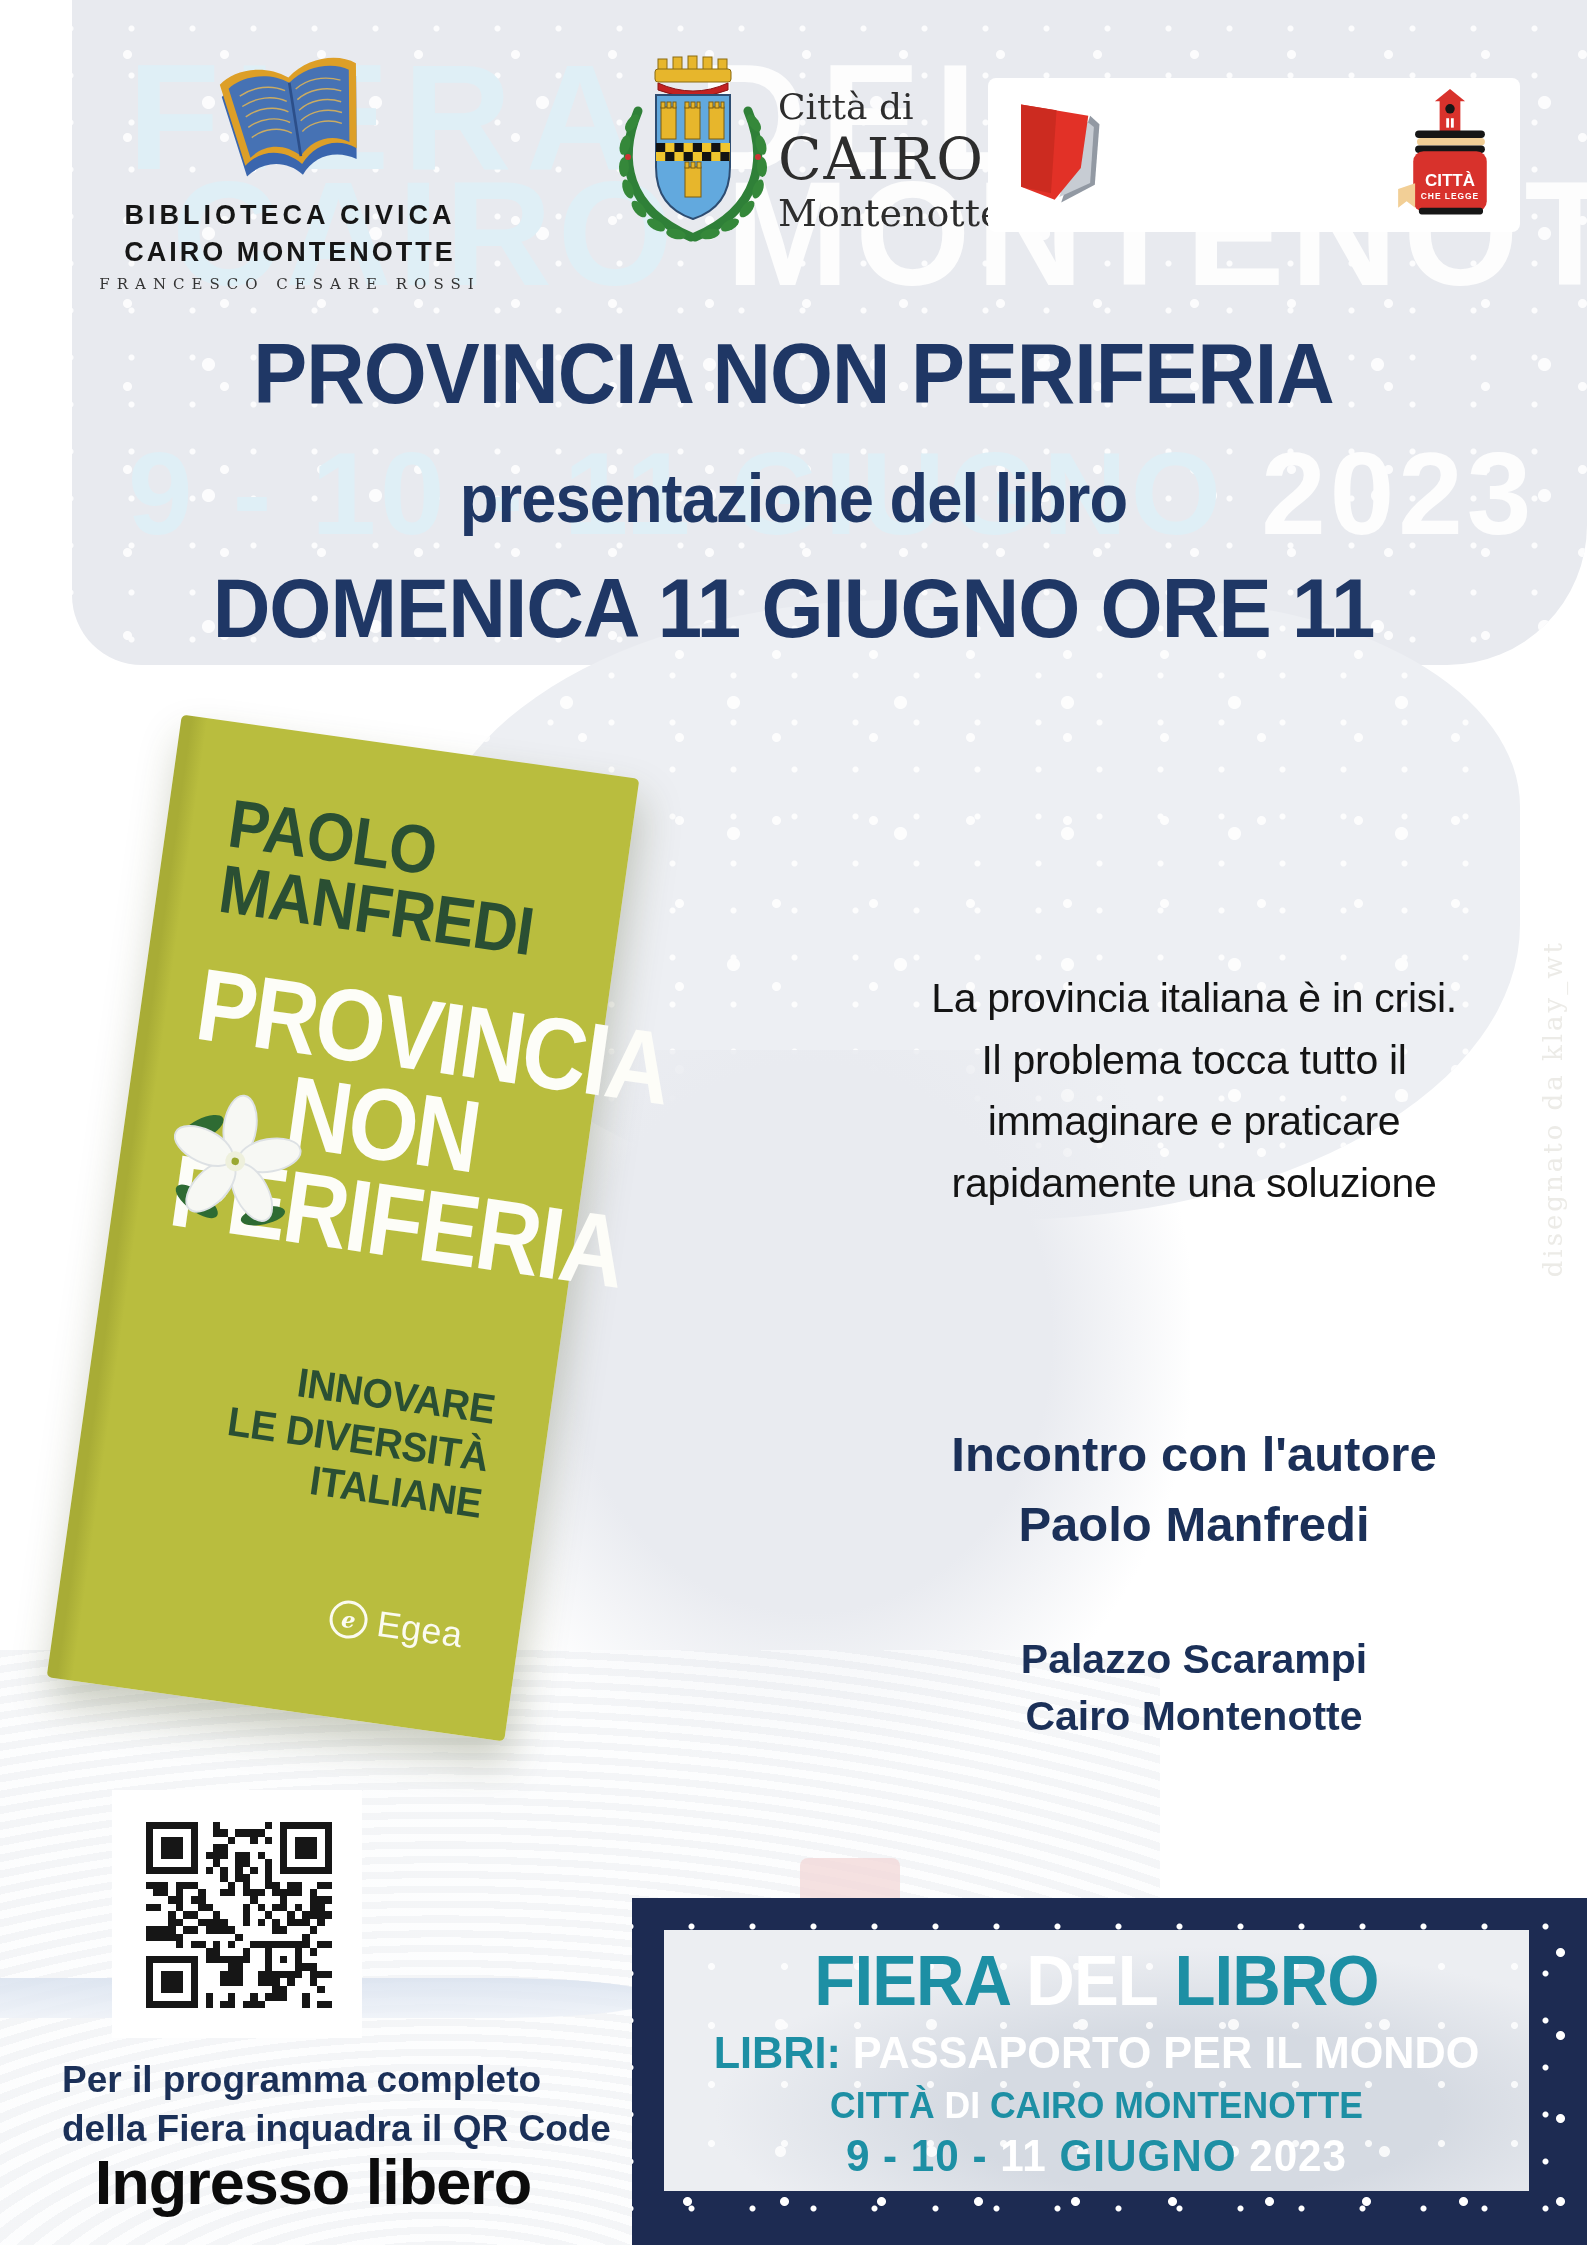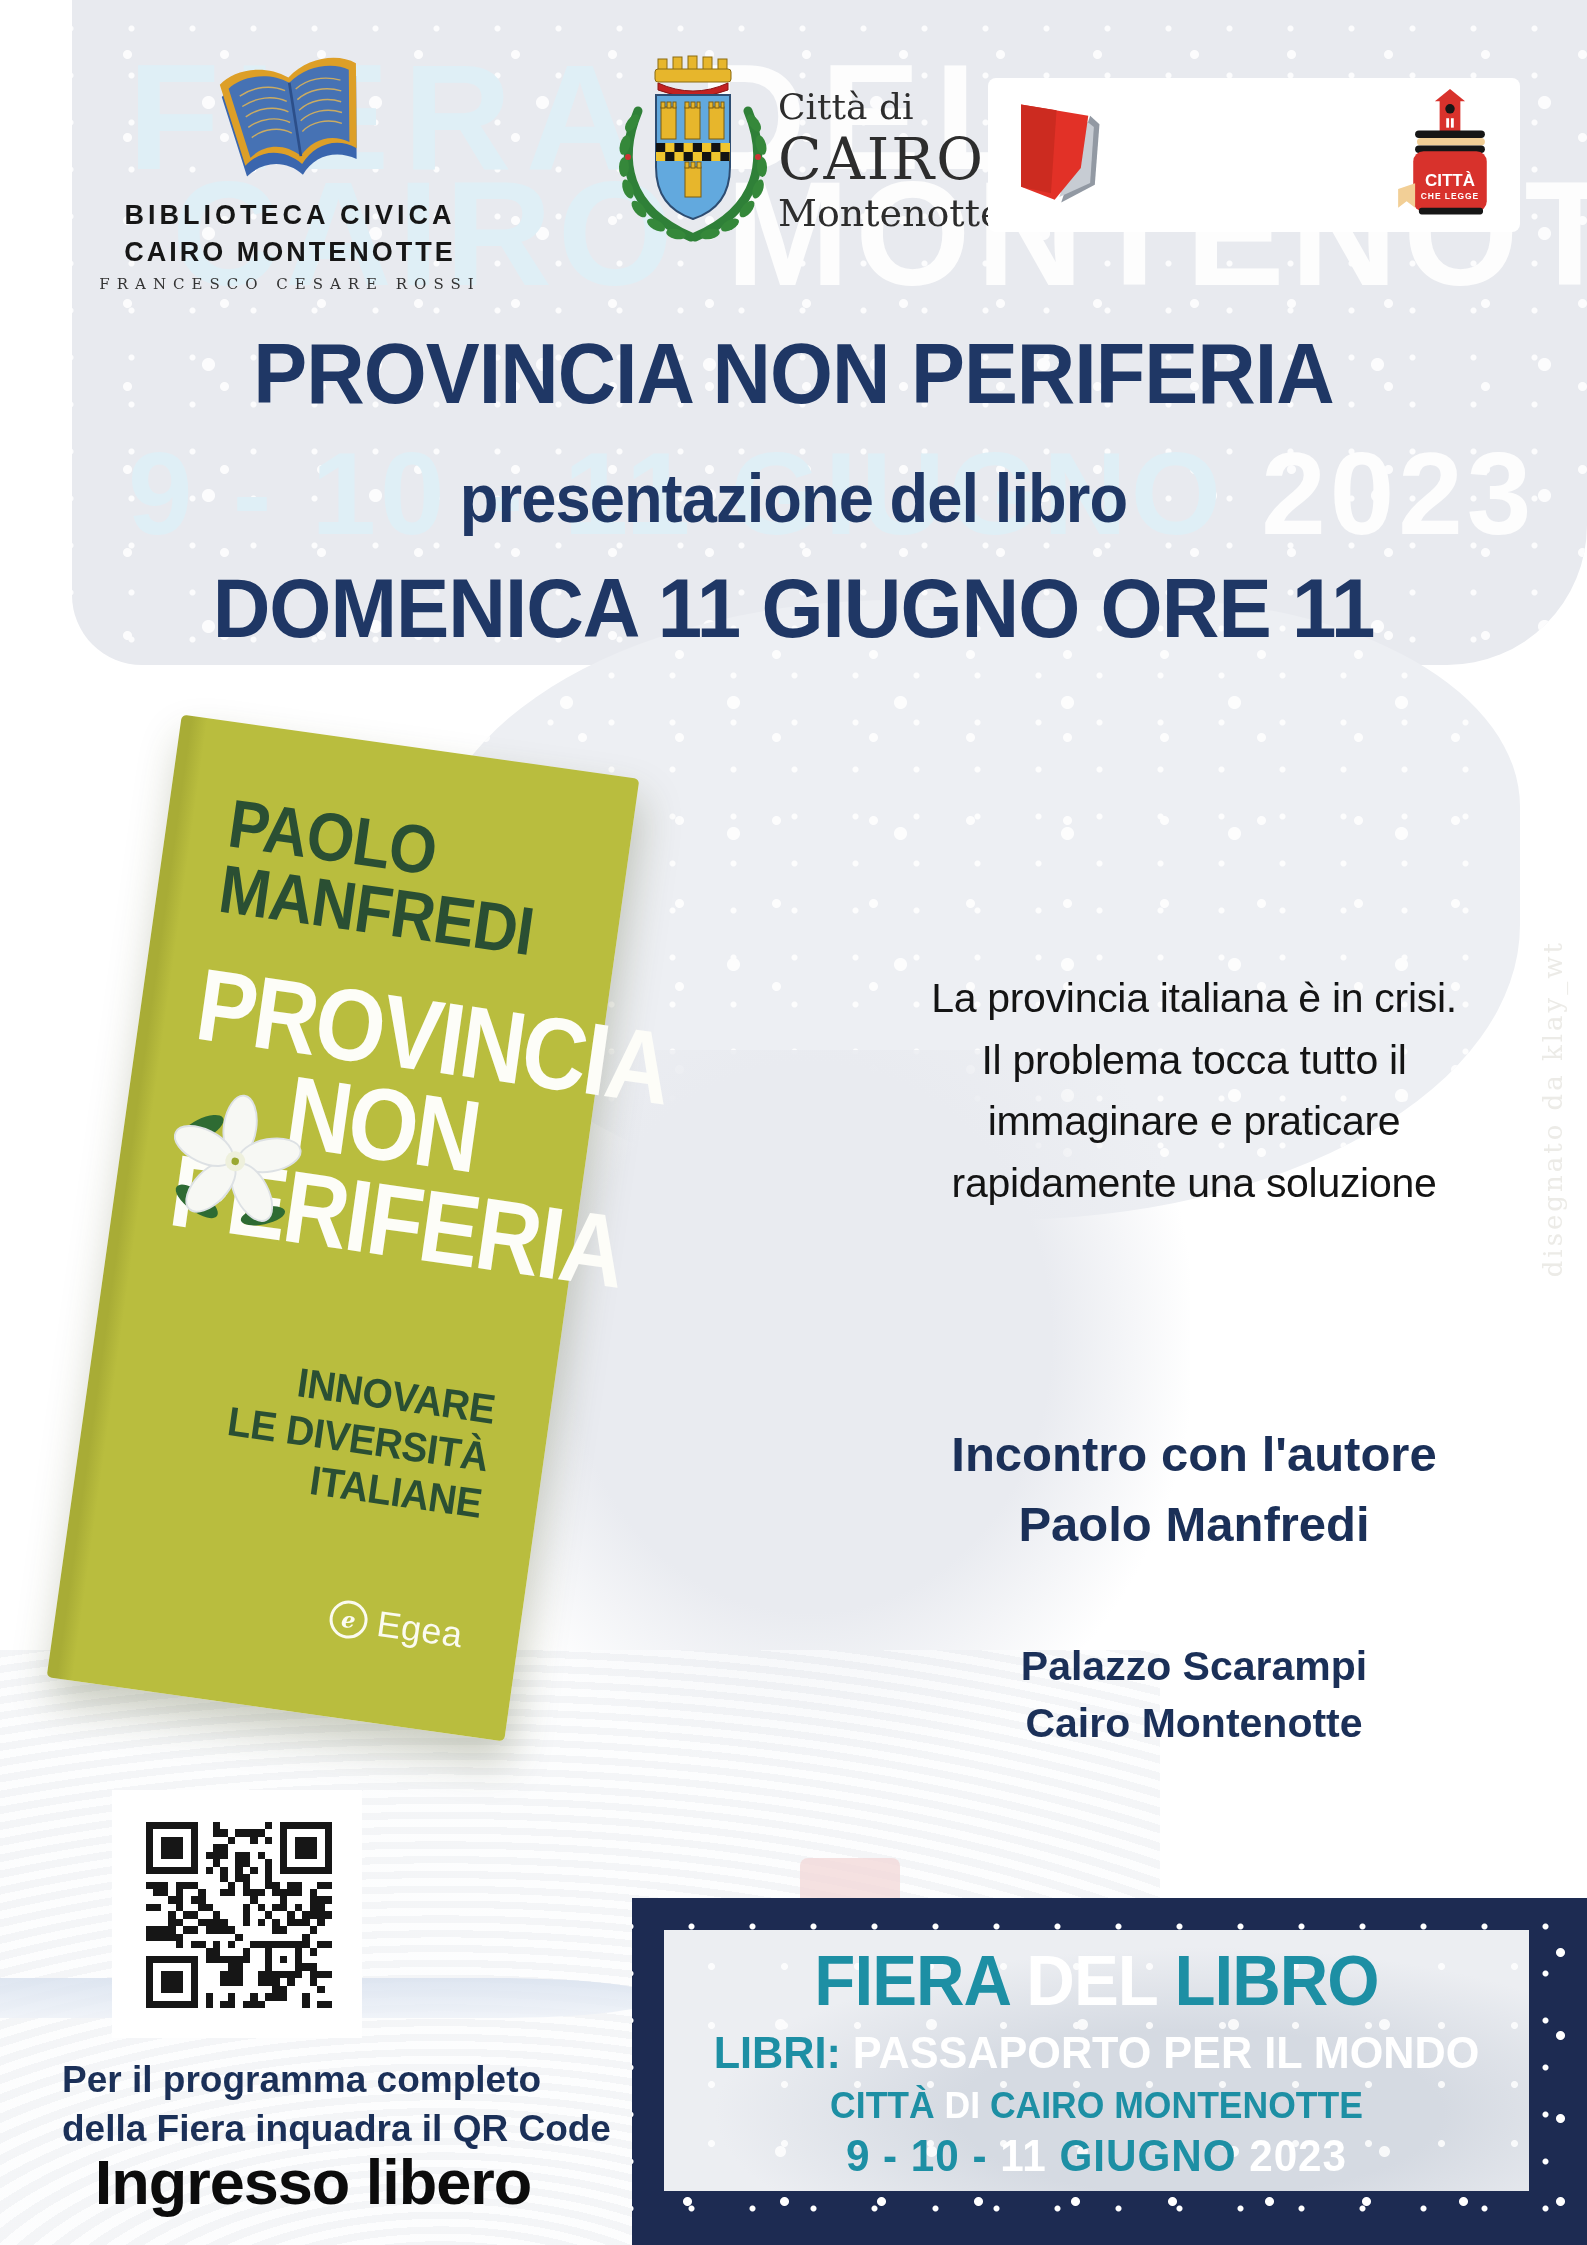--- a/index.html
+++ b/index.html
@@ -82,21 +82,21 @@
                  font-style:italic;font-size:22px;font-weight:700;}
   .bk-pub .ename{font-size:36px;font-weight:500;letter-spacing:.5px;}
 
   
   .col{position:absolute;left:862px;width:664px;text-align:center;}
   .d-head{top:716px;color:#1b3058;font-size:58px;font-weight:800;line-height:1.32;letter-spacing:-.5px;}
   .d-body{top:968px;color:#141414;font-size:41px;font-weight:400;line-height:1.5;letter-spacing:-.3px;}
   .d-meet{top:1420px;color:#1b3058;font-size:49px;font-weight:800;line-height:1.42;}
   .d-venue{top:1628px;color:#1b3058;}
   .d-venue .vn{font-size:49px;font-weight:800;line-height:1.2;}
-  .d-venue .va{font-size:41px;font-weight:700;line-height:1.38;margin-top:10px;}
+  .d-venue .va{font-size:41px;font-weight:700;line-height:1.38;margin-top:3px;}
 
   
   .qr-box{position:absolute;left:112px;top:1790px;width:250px;height:248px;background:#fff;}
   .qr{position:absolute;left:146px;top:1822px;width:186px;height:186px;display:grid;
       grid-template-columns:repeat(25,1fr);grid-template-rows:repeat(25,1fr);background:#fff;}
   .qr i{background:#161616;}
   .qr-note{position:absolute;left:62px;top:2056px;width:620px;color:#1b3058;
            font-size:37px;font-weight:800;line-height:1.32;}
   .free{position:absolute;left:78px;top:2146px;width:470px;text-align:center;color:#0c0c0c;
         font-size:63px;font-weight:800;letter-spacing:-1px;}

